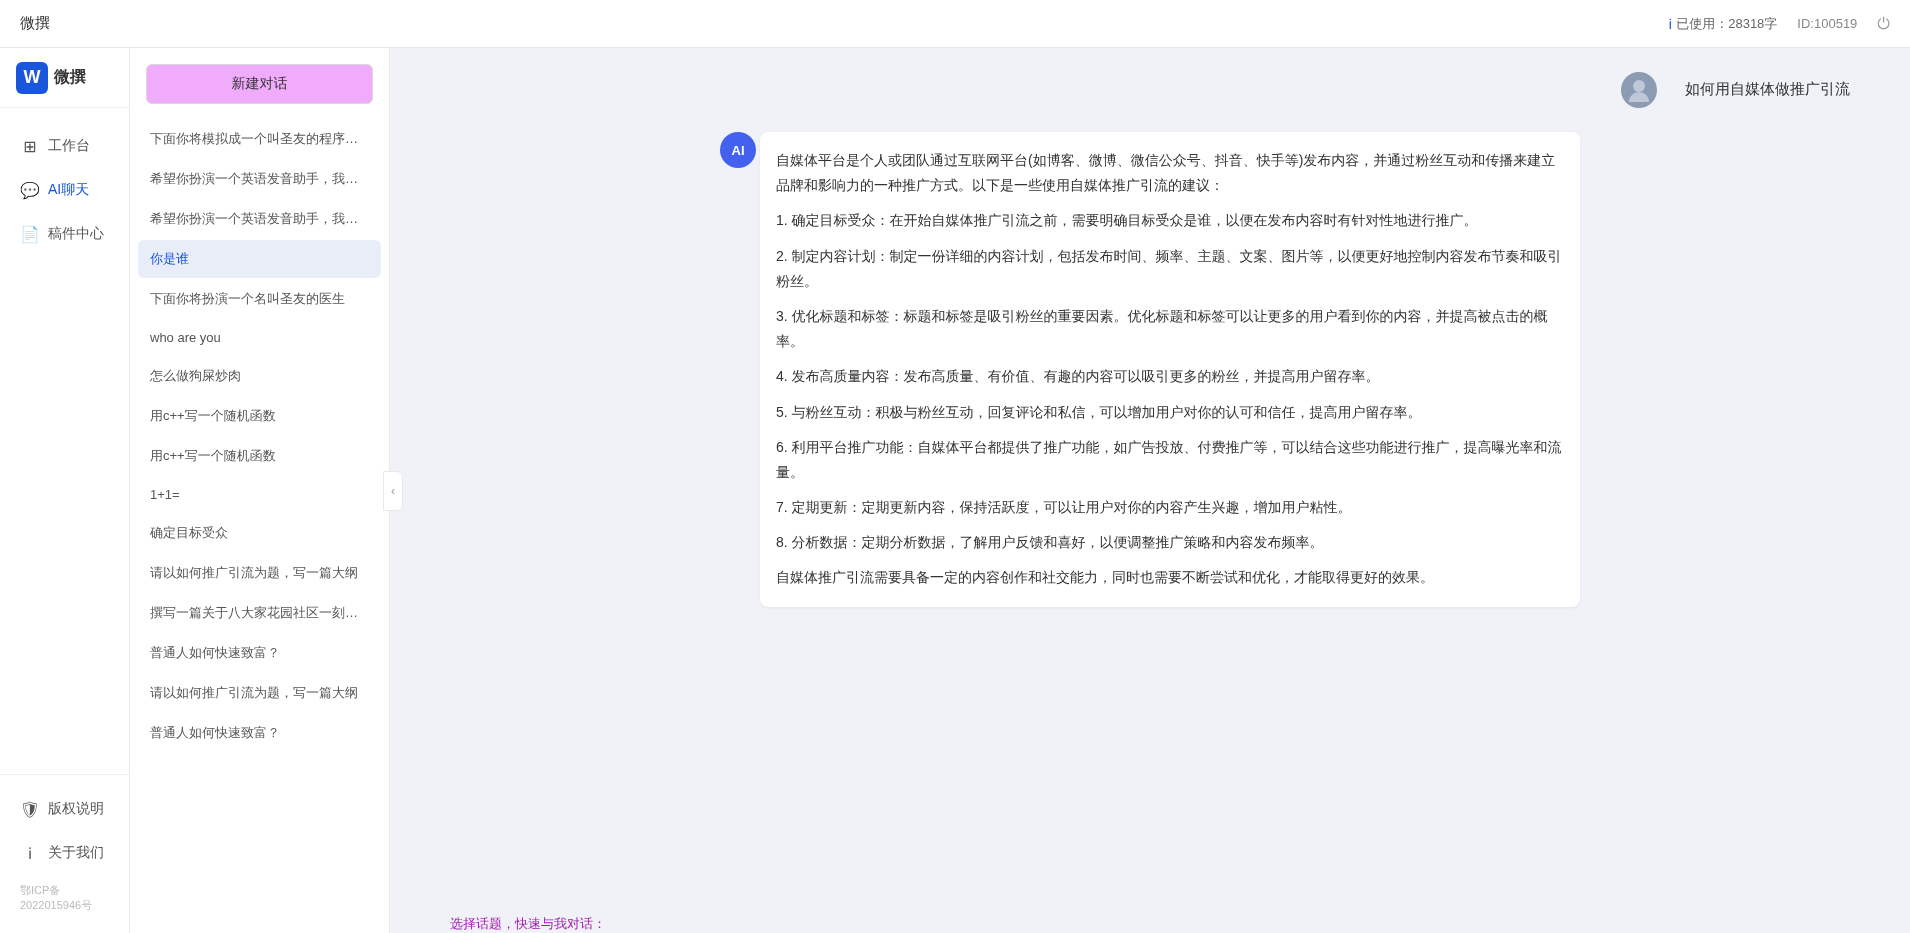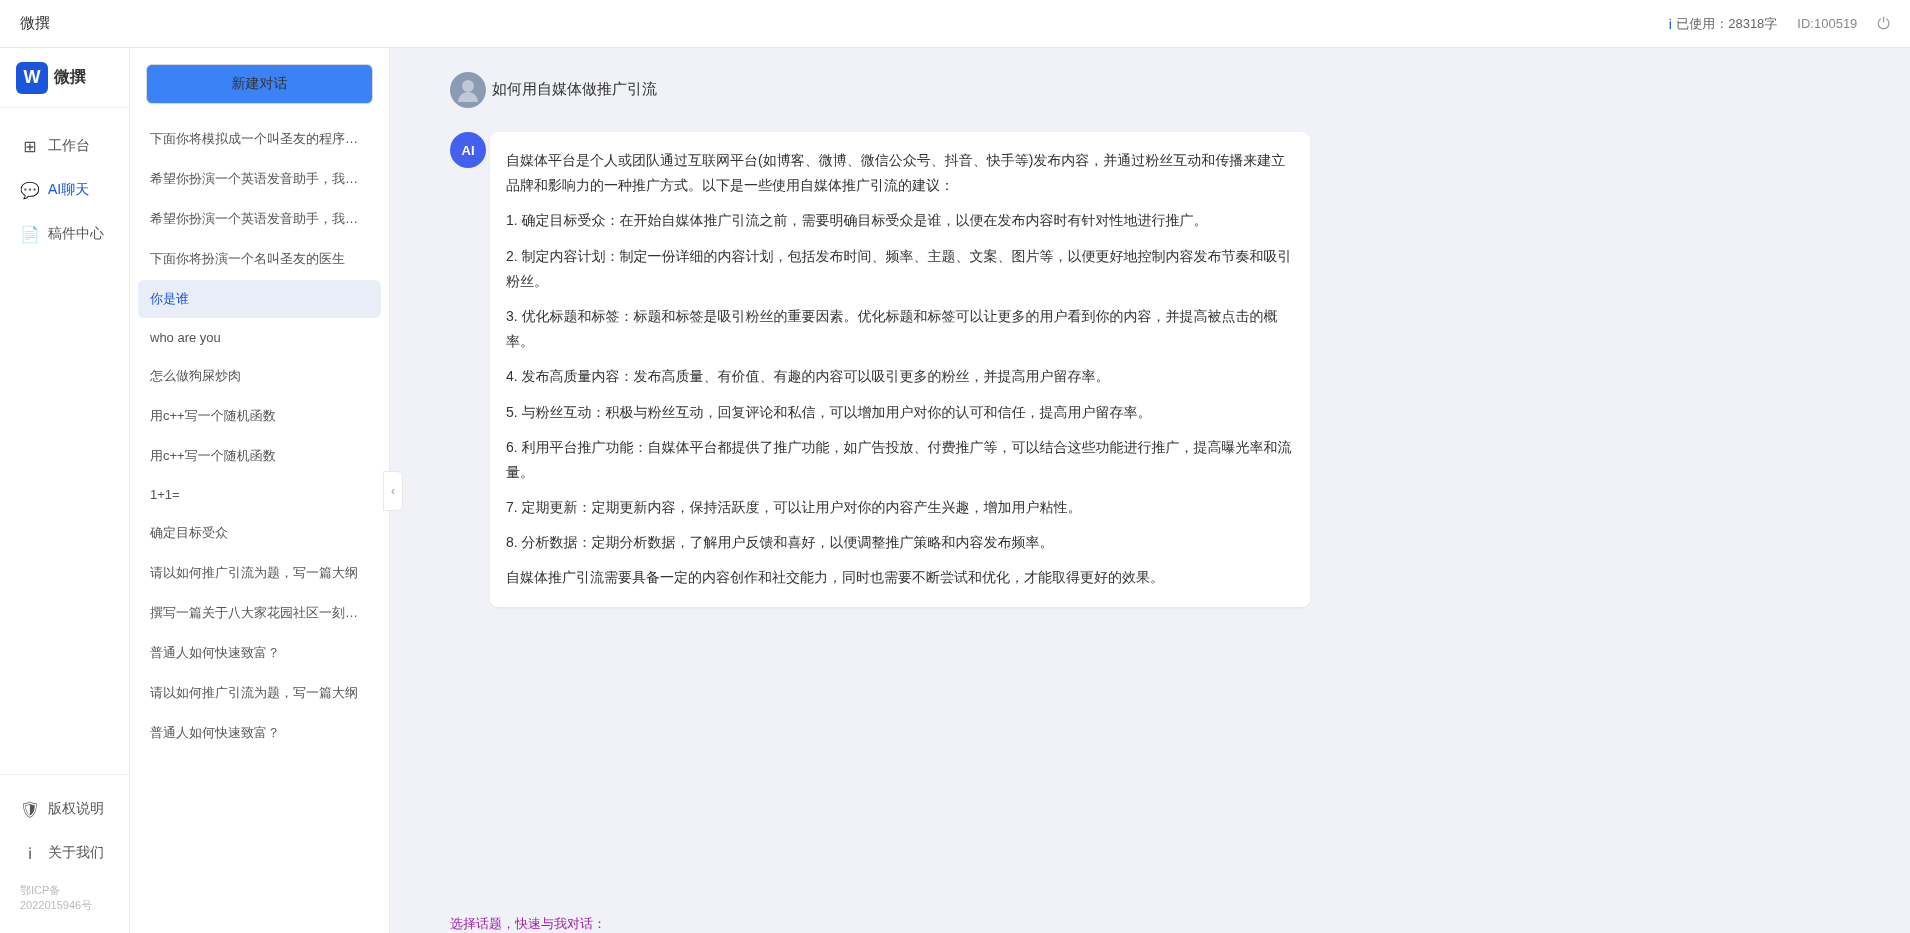--- a/index.html
+++ b/index.html
@@ -111,21 +111,21 @@
       background: #fff;
       border-right: 1px solid #e8e8e8;
       display: flex;
       flex-direction: column;
       flex-shrink: 0;
       position: relative;
     }
     #new-conv-btn {
       margin: 16px;
       padding: 10px;
-      background: #3b82f6;
+      background: #f0abfc;
       border: 1px solid #d9d9d9;
       border-radius: 6px;
       text-align: center;
       cursor: pointer;
       font-size: 14px;
       color: #333;
     }
     #conv-list {
       flex: 1;
       overflow-y: auto;
@@ -178,22 +178,22 @@
       padding: 24px 60px;
     }
 
     .message-block {
       margin-bottom: 24px;
     }
 
     .user-message {
       display: flex;
       align-items: flex-start;
-      gap: 6px;
-      justify-content: flex-start;
+      gap: 28px;
+      justify-content: flex-end;
     }
     .user-avatar {
       width: 36px;
       height: 36px;
       border-radius: 50%;
       background: #8B9BB4;
       flex-shrink: 0;
       display: flex;
       align-items: center;
       justify-content: center;
@@ -203,20 +203,21 @@
     .user-msg-text {
       font-size: 15px;
       color: #333;
       padding-top: 8px;
     }
 
     .ai-message {
       display: flex;
       align-items: flex-start;
       gap: 4px;
+      justify-content: center;
     }
     .ai-avatar {
       width: 36px;
       height: 36px;
       border-radius: 50%;
       background: #4361ee;
       flex-shrink: 0;
       display: flex;
       align-items: center;
       justify-content: center;
@@ -338,22 +339,22 @@
       <div style="padding: 8px 20px; font-size:11px; color:#bbb;">鄂ICP备2022015946号</div>
     </div>
   </div>
 
   <div id="conv-panel">
     <button id="new-conv-btn">新建对话</button>
     <div id="conv-list">
     <div class="conv-item">下面你将模拟成一个叫圣友的程序员，我说...</div>
         <div class="conv-item">希望你扮演一个英语发音助手，我提供给你...</div>
         <div class="conv-item">希望你扮演一个英语发音助手，我提供给你...</div>
+        <div class="conv-item active">你是谁</div>
         <div class="conv-item">下面你将扮演一个名叫圣友的医生</div>
-        <div class="conv-item active">你是谁</div>
         <div class="conv-item">who are you</div>
         <div class="conv-item">怎么做狗屎炒肉</div>
         <div class="conv-item">用c++写一个随机函数</div>
         <div class="conv-item">用c++写一个随机函数</div>
         <div class="conv-item">1+1=</div>
         <div class="conv-item">确定目标受众</div>
         <div class="conv-item">请以如何推广引流为题，写一篇大纲</div>
         <div class="conv-item">撰写一篇关于八大家花园社区一刻钟便民生...</div>
         <div class="conv-item">普通人如何快速致富？</div>
         <div class="conv-item">请以如何推广引流为题，写一篇大纲</div>

